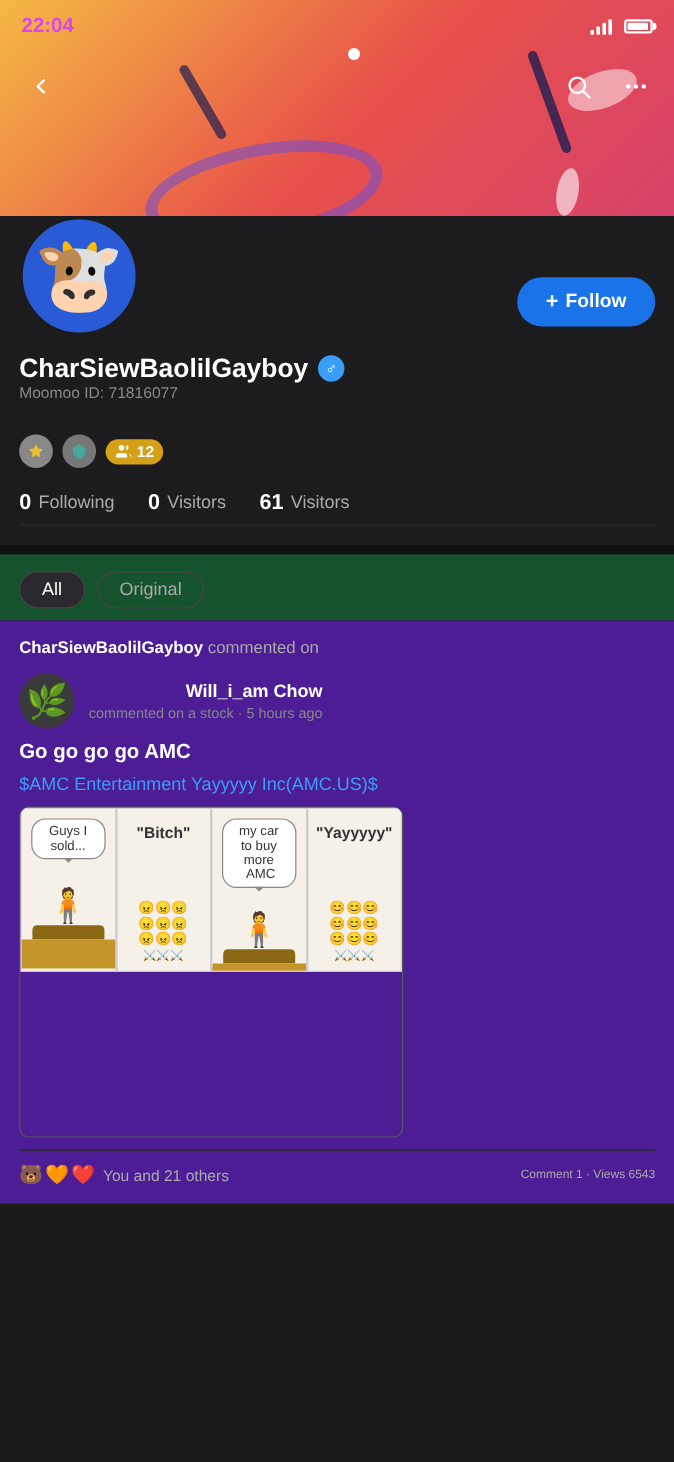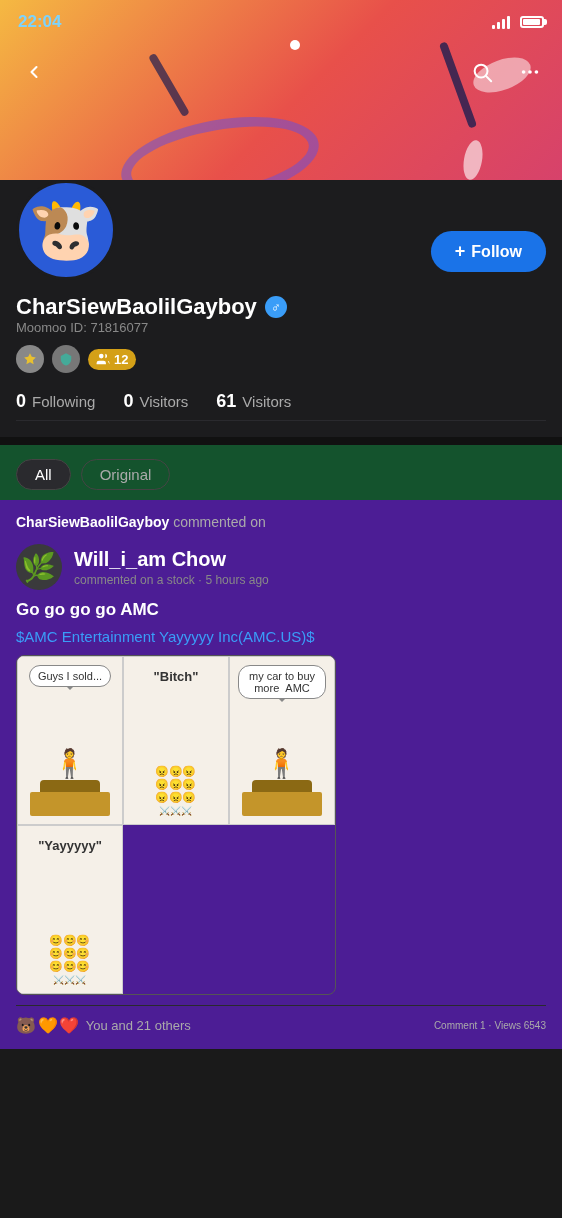--- a/index.html
+++ b/index.html
@@ -20,21 +20,21 @@
       height: 44px;
       display: flex;
       align-items: center;
       justify-content: space-between;
       padding: 0 18px;
       z-index: 10;
     }
     .status-time {
       font-size: 17px;
       font-weight: 600;
-      color: #7dd3fc;
+      color: #d946ef;
     }
     .status-icons {
       display: flex;
       align-items: center;
       gap: 6px;
     }
     .signal-bars {
       display: flex;
       align-items: flex-end;
       gap: 2px;
@@ -254,21 +254,21 @@
     .moomoo-id {
       font-size: 13px;
       color: #888;
       margin-top: 0;
     }
 
     .badges-row {
       display: flex;
       align-items: center;
       gap: 8px;
-      margin-top: 10px;
+      margin-top: 27px;
     }
     .badge {
       width: 28px;
       height: 28px;
       border-radius: 50%;
       display: flex;
       align-items: center;
       justify-content: center;
       font-size: 14px;
     }
@@ -373,23 +373,24 @@
       flex-shrink: 0;
     }
     .post-avatar-emoji {
       font-size: 28px;
     }
     .post-user-info {
       display: flex;
       flex-direction: column;
     }
     .post-username {
-      font-size: 20px;
+      font-size: 15px;
       font-weight: 700;
       color: #fff;
+      text-align: right;
     }
     .post-subtitle {
       font-size: 12px;
       color: #888;
       margin-top: 2px;
     }
 
     .post-body {
       margin-bottom: 10px;
     }
@@ -400,24 +401,24 @@
       margin-bottom: 8px;
     }
     .post-ticker {
       font-size: 15px;
       color: #3a9df8;
       cursor: pointer;
     }
     
     .meme-grid {
       display: grid;
-      grid-template-columns: 1fr 1fr 1fr;
+      grid-template-columns: 1fr 1fr 1fr 1fr;
       grid-template-rows: 1fr 1fr;
       width: 320px;
-      height: 340px;
+      height: 276px;
       border-radius: 8px;
       overflow: hidden;
       border: 1px solid #555;
     }
     .meme-cell {
       background: #f5f0e8;
       position: relative;
       display: flex;
       flex-direction: column;
       align-items: center;

